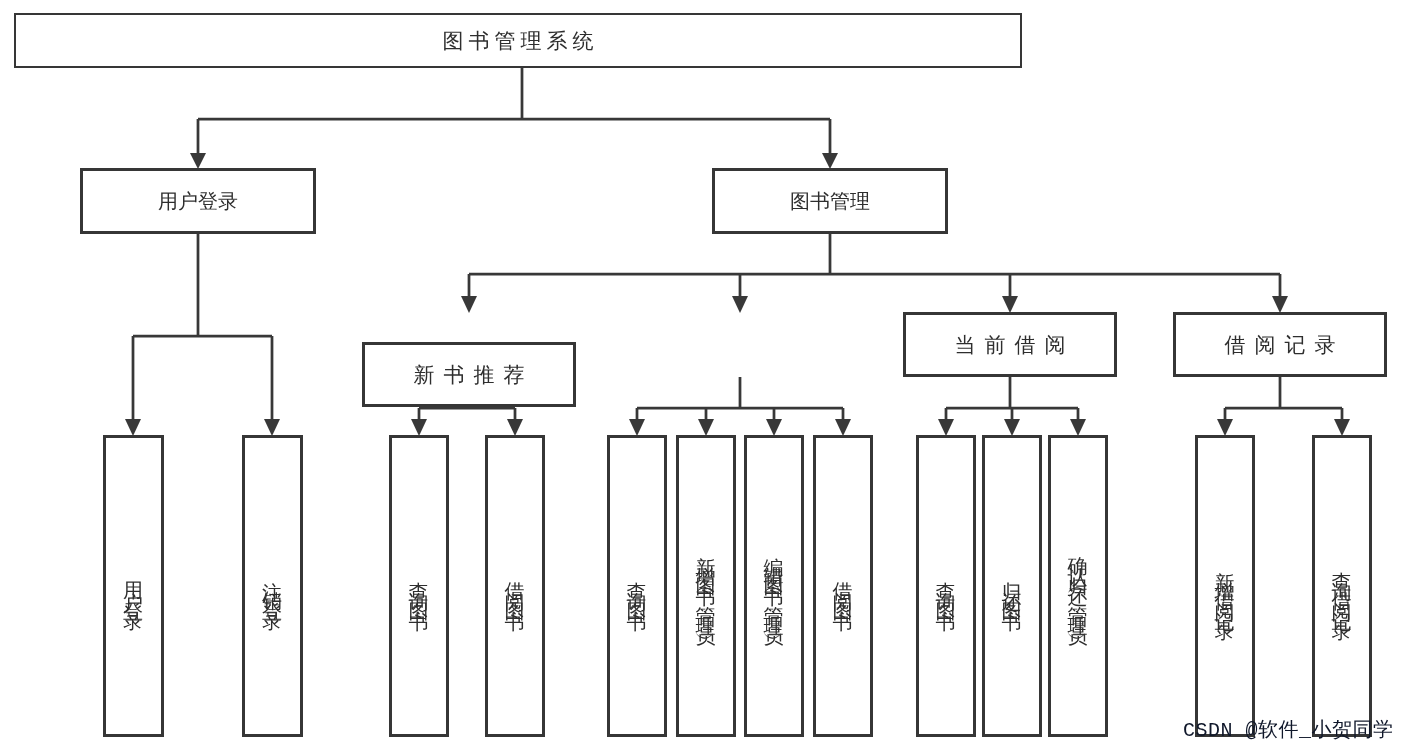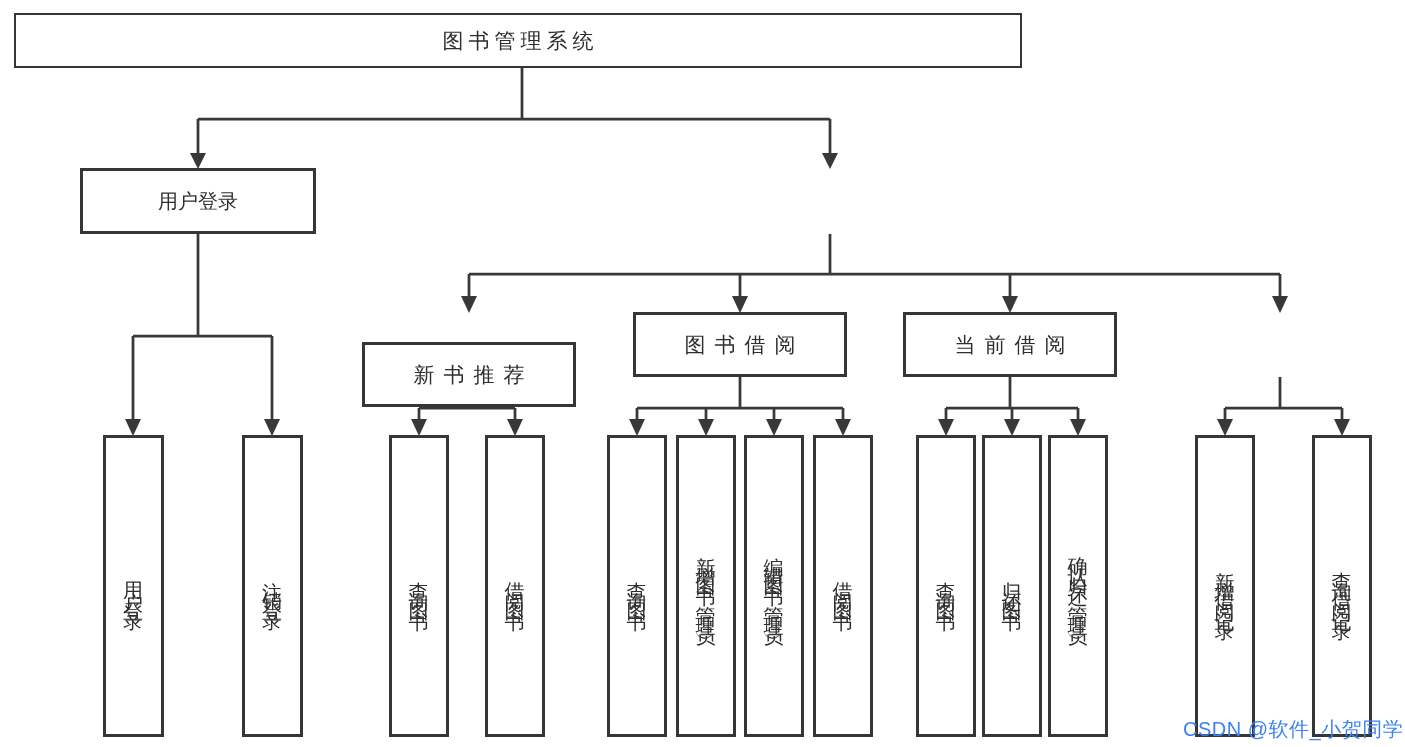--- a/index.html
+++ b/index.html
@@ -54,24 +54,25 @@
     letter-spacing: 10px;
     line-height: 1;
     color: #2e2e2e;
     white-space: nowrap;
   }
   .watermark {
     position: absolute;
     left: 1183px;
     top: 716px;
     font-size: 20px;
-    color: #3b82f6;
+    color: #0f172a;
     white-space: nowrap;
     letter-spacing: 0.5px;
     z-index: 5;
+    font-family: Liberation Mono, monospace;
   }
 </style>
 </head>
 <body>
 
 <div id="canvas">
 
   <svg id="connectors" viewBox="0 0 1405 747" xmlns="http://www.w3.org/2000/svg">
     <g stroke="#383838" stroke-width="2.75" fill="none">
       <path d="M522,67 V119"></path>
@@ -152,30 +153,33 @@
     </g>
   </svg>
 
   <div class="node thin" style="left:14px; top:13px; width:1008px; height:55px;">
     <span class="hlabel root-label">图书管理系统</span>
   </div>
 
   <div class="node" style="left:80px; top:168px; width:236px; height:66px;">
     <span class="hlabel">用户登录</span>
   </div>
+  <div class="node" style="left:712px; top:168px; width:236px; height:66px;">
+    <span class="hlabel">图书管理</span>
+  </div>
 
   <div class="node" style="left:362px; top:312px; width:214px; height:65px;margin-top:30px;">
     <span class="hlabel lvl3-label">新书推荐</span>
   </div>
-  <div class="node" style="left:633px; top:312px; width:214px; height:65px;">
-    <span class="hlabel lvl3-label">图书借阅</span>
-  </div>
   <div class="node" style="left:903px; top:312px; width:214px; height:65px;text-align:center;">
     <span class="hlabel lvl3-label">当前借阅</span>
   </div>
+  <div class="node" style="left:1173px; top:312px; width:214px; height:65px;">
+    <span class="hlabel lvl3-label">借阅记录</span>
+  </div>
 
   <div class="node" style="left:103px; top:435px; width:61px; height:302px;">
     <span class="vlabel">用户登录</span>
   </div>
   <div class="node" style="left:242px; top:435px; width:61px; height:302px;">
     <span class="vlabel">注销登录</span>
   </div>
 
   <div class="node" style="left:389px; top:435px; width:60px; height:302px;">
     <span class="vlabel">查询图书</span>

